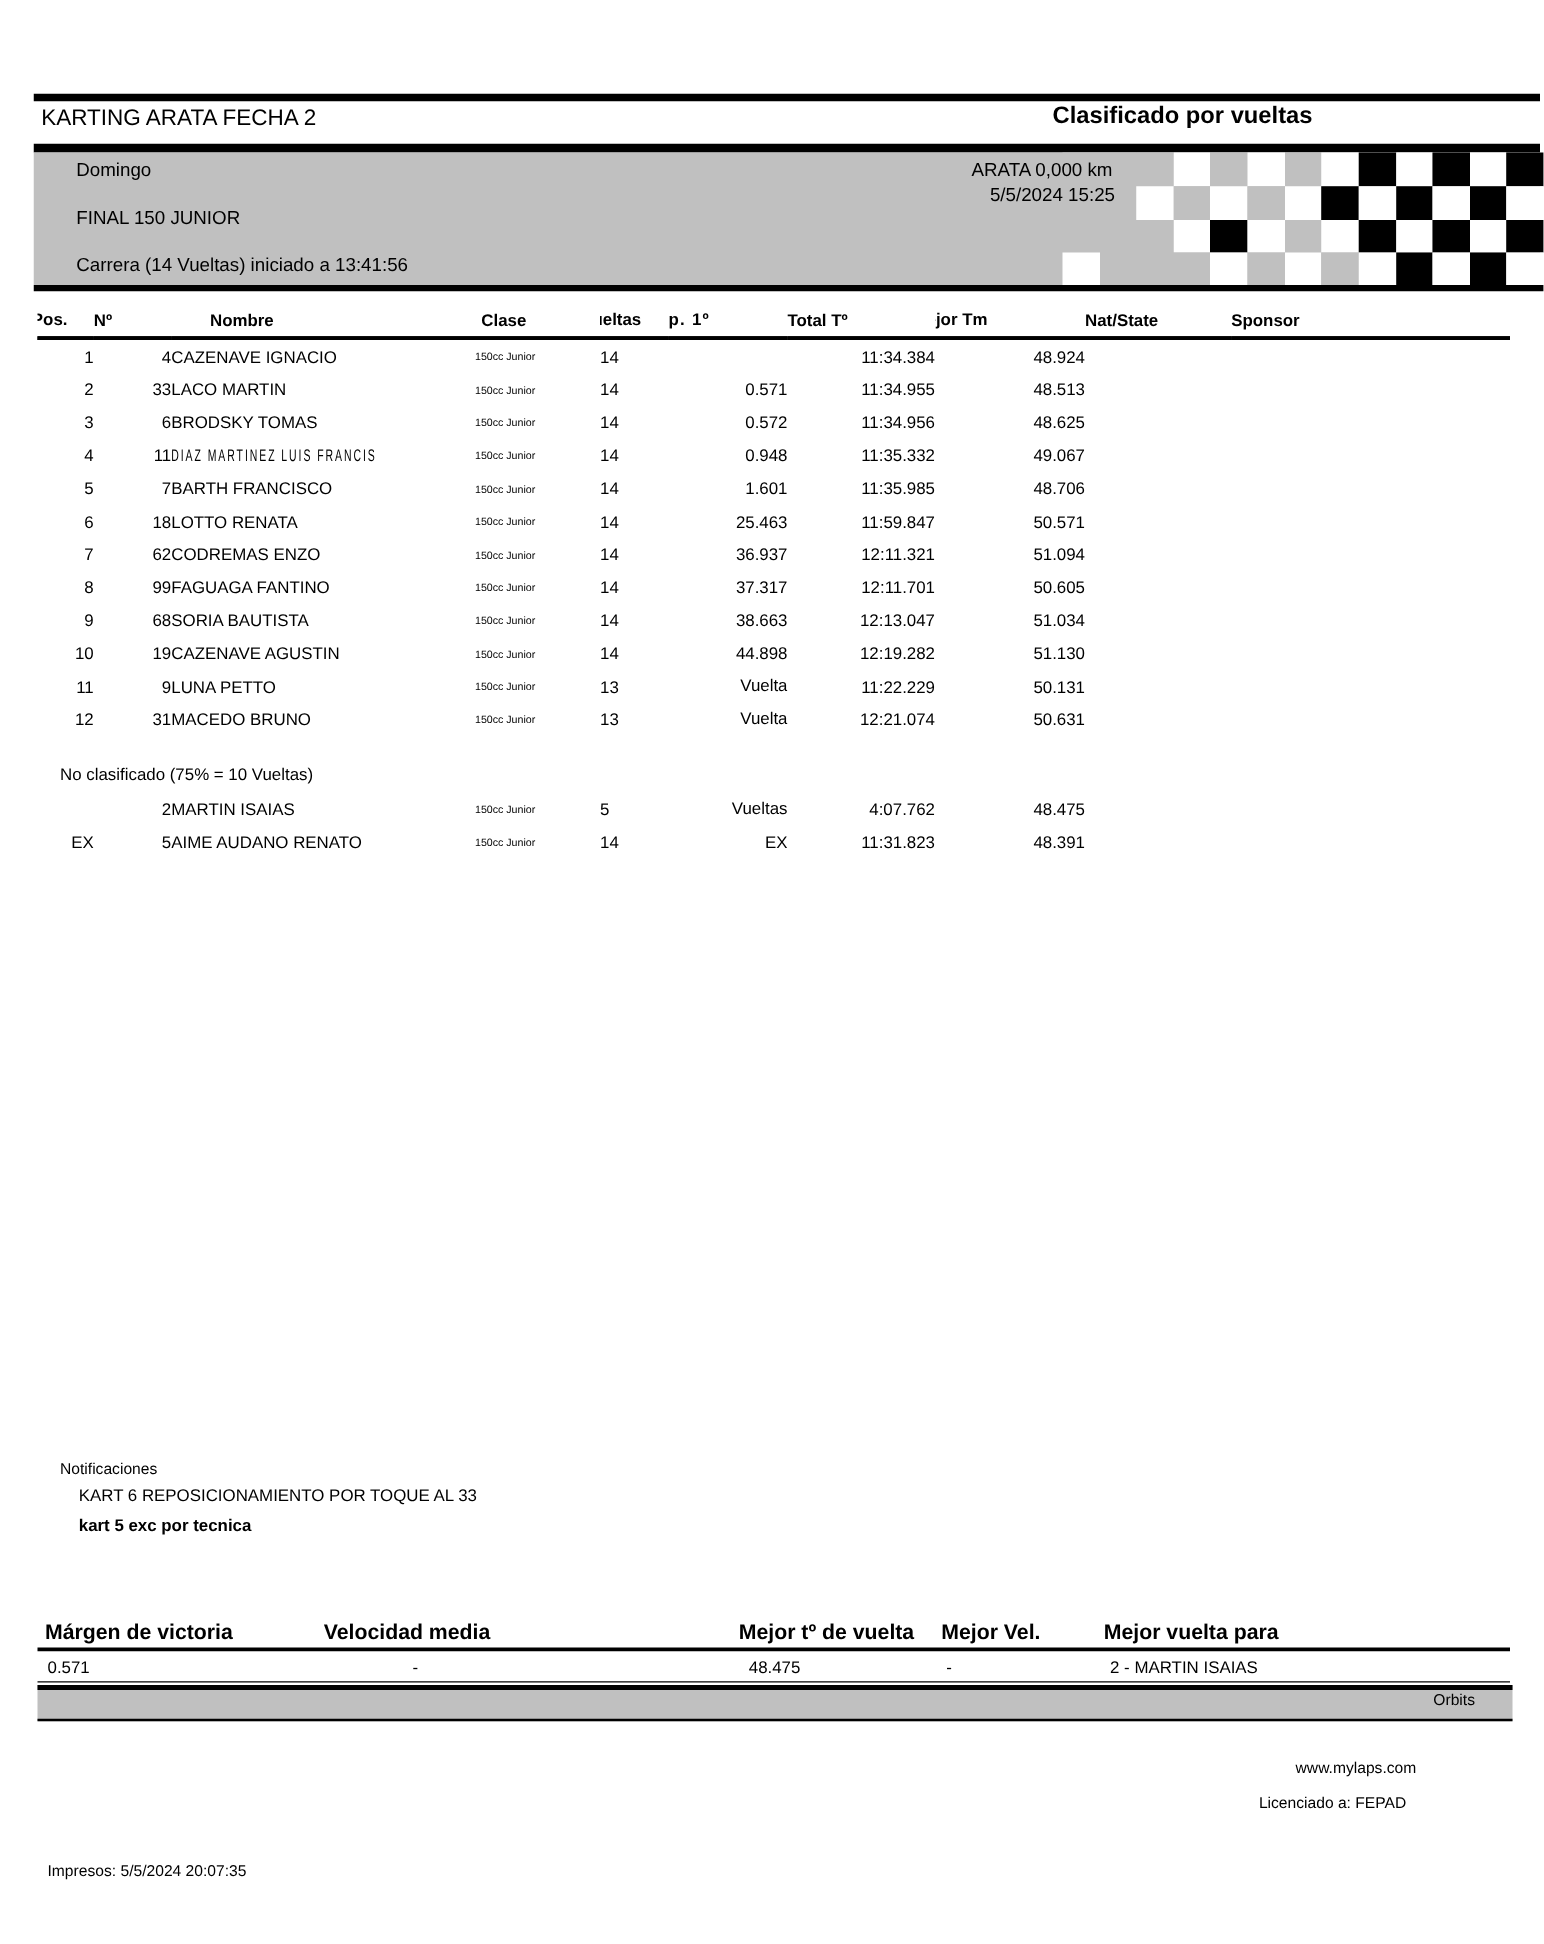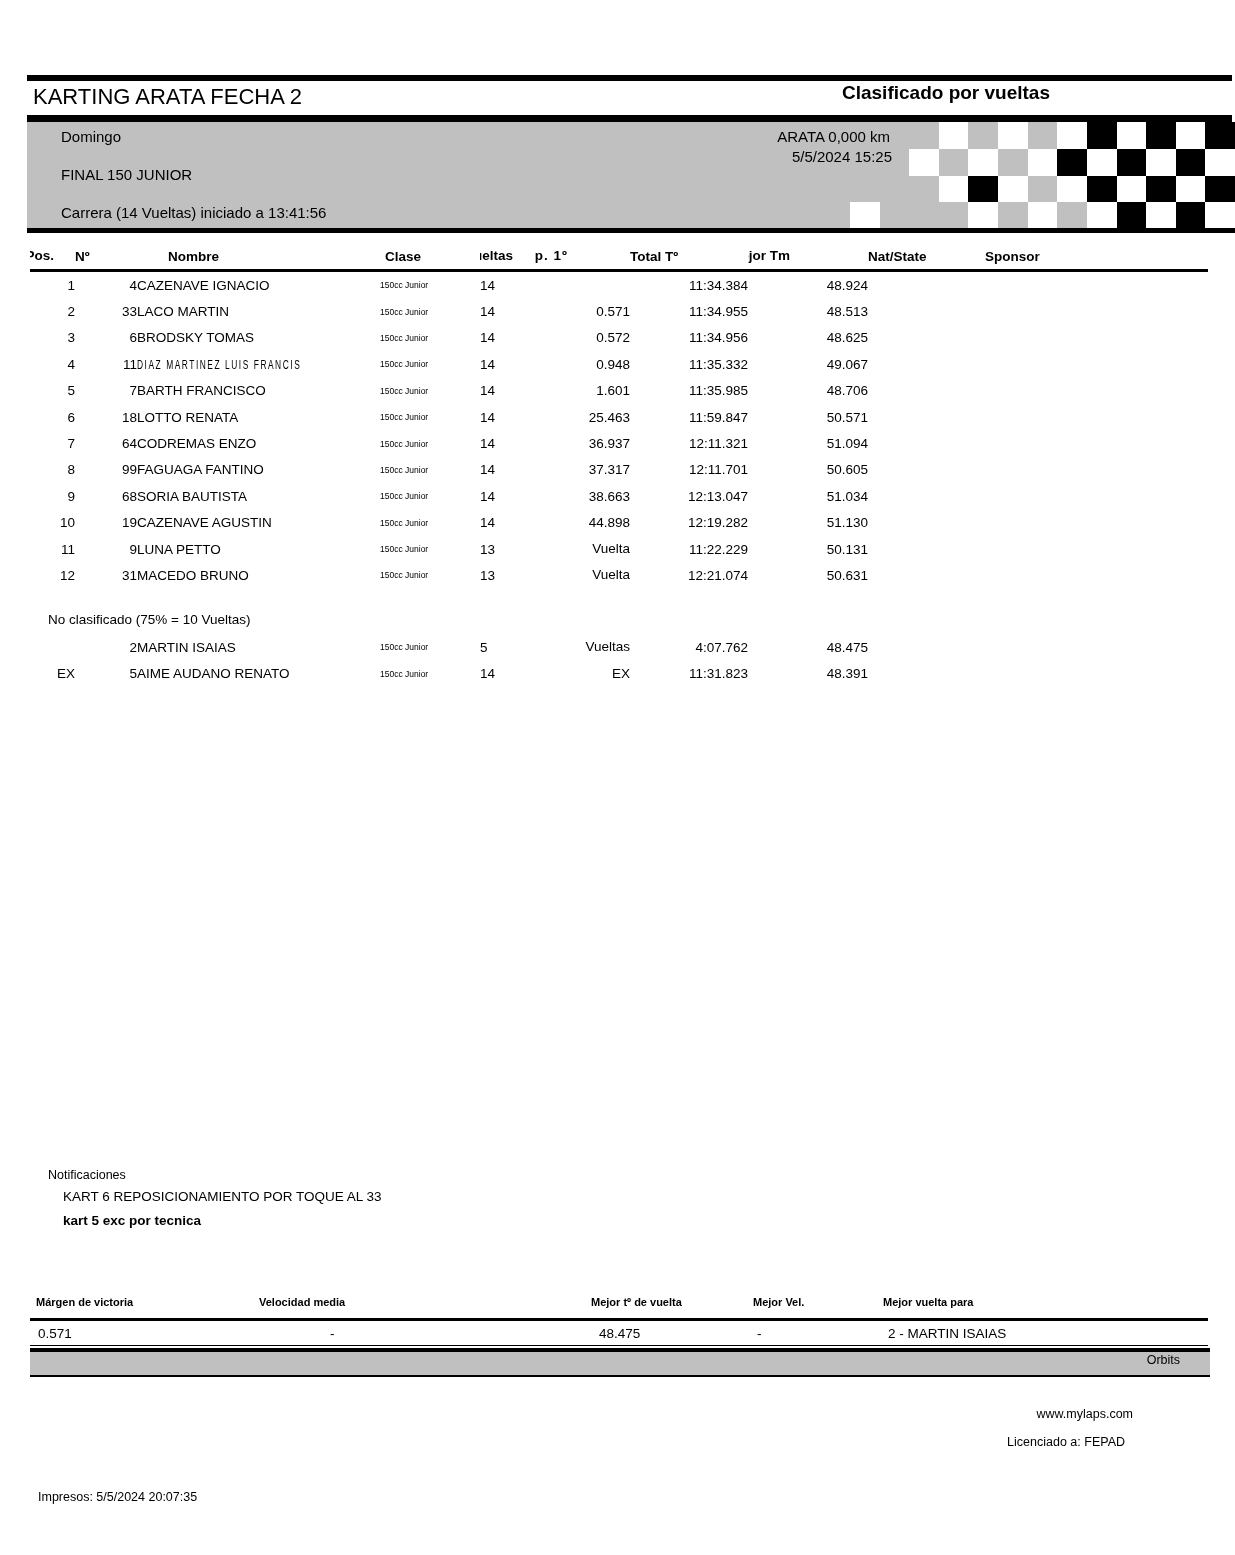--- a/index.html
+++ b/index.html
@@ -6,21 +6,21 @@
   body{font-family:"Liberation Sans", sans-serif; color:#000;}
   #page{position:relative;width:1235px;height:1555px;background:#fff;overflow:hidden;}
 
   
   .bar{position:absolute;left:27px;right:3px;background:#000;}
   #topbar{top:75px;height:6px;}
   #midbar{top:115px;height:7px;}
   #banner{position:absolute;left:27px;right:3px;top:122px;height:106px;background:#c0c0c0;}
   #banner-bottom{position:absolute;left:27px;right:0;top:228px;height:5px;background:#000;}
 
-  #event-title{position:absolute;left:33px;top:84px;font-size:22px;}
+  #event-title{position:absolute;left:33px;top:84px;font-size:18px;}
   #report-title{position:absolute;left:790px;top:82px;width:312px;text-align:center;font-size:19px;font-weight:bold;}
 
   .banner-text{position:absolute;font-size:15px;}
   #b-day{left:61px;top:128px;}
   #b-session{left:61px;top:166px;}
   #b-race{left:61px;top:204px;}
   #b-track{left:600px;top:128px;width:290px;text-align:right;}
   #b-datetime{left:600px;top:148px;width:292px;text-align:right;}
 
   
@@ -60,21 +60,21 @@
   .condensed{display:inline-block;transform:scaleX(0.62);transform-origin:0 50%;letter-spacing:2.5px;white-space:nowrap;}
 
   #nc-label{position:absolute;left:48px;top:612px;font-size:13.5px;}
 
   
   #notif-title{position:absolute;left:48px;top:1168px;font-size:12.5px;}
   #notif-1{position:absolute;left:63px;top:1189px;font-size:13.5px;}
   #notif-2{position:absolute;left:63px;top:1213px;font-size:13.5px;font-weight:bold;}
 
   
-  .sum-h{position:absolute;top:1296px;font-size:11px;font-weight:bold;}
+  .sum-h{position:absolute;top:1296px;font-size:17px;font-weight:bold;}
   .sum-v{position:absolute;top:1326px;font-size:13.5px;}
   #sum-underline{position:absolute;left:30px;right:27px;top:1318px;height:3px;background:#000;}
   #sum-line2{position:absolute;left:30px;right:27px;top:1345px;height:1px;background:#000;}
 
   #orbits-bar{position:absolute;left:30px;right:25px;top:1348px;height:29px;background:#c0c0c0;
               border-top:4px solid #000;border-bottom:2px solid #000;box-sizing:border-box;}
   #orbits-label{position:absolute;right:55px;top:1353px;font-size:12.5px;}
 
   
   #f-web{position:absolute;right:102px;top:1407px;font-size:12.5px;}
@@ -248,21 +248,21 @@
           <td class="cla">150cc Junior</td>
           <td class="lap">14</td>
           <td class="gap">25.463</td>
           <td class="tot">11:59.847</td>
           <td class="mej">50.571</td>
           <td class="nat"></td>
           <td class="spo"></td>
         </tr>
         <tr>
           <td class="pos">7</td>
-          <td class="num">64</td>
+          <td class="num">62</td>
           <td class="nom">CODREMAS ENZO</td>
           <td class="cla">150cc Junior</td>
           <td class="lap">14</td>
           <td class="gap">36.937</td>
           <td class="tot">12:11.321</td>
           <td class="mej">51.094</td>
           <td class="nat"></td>
           <td class="spo"></td>
         </tr>
         <tr>

